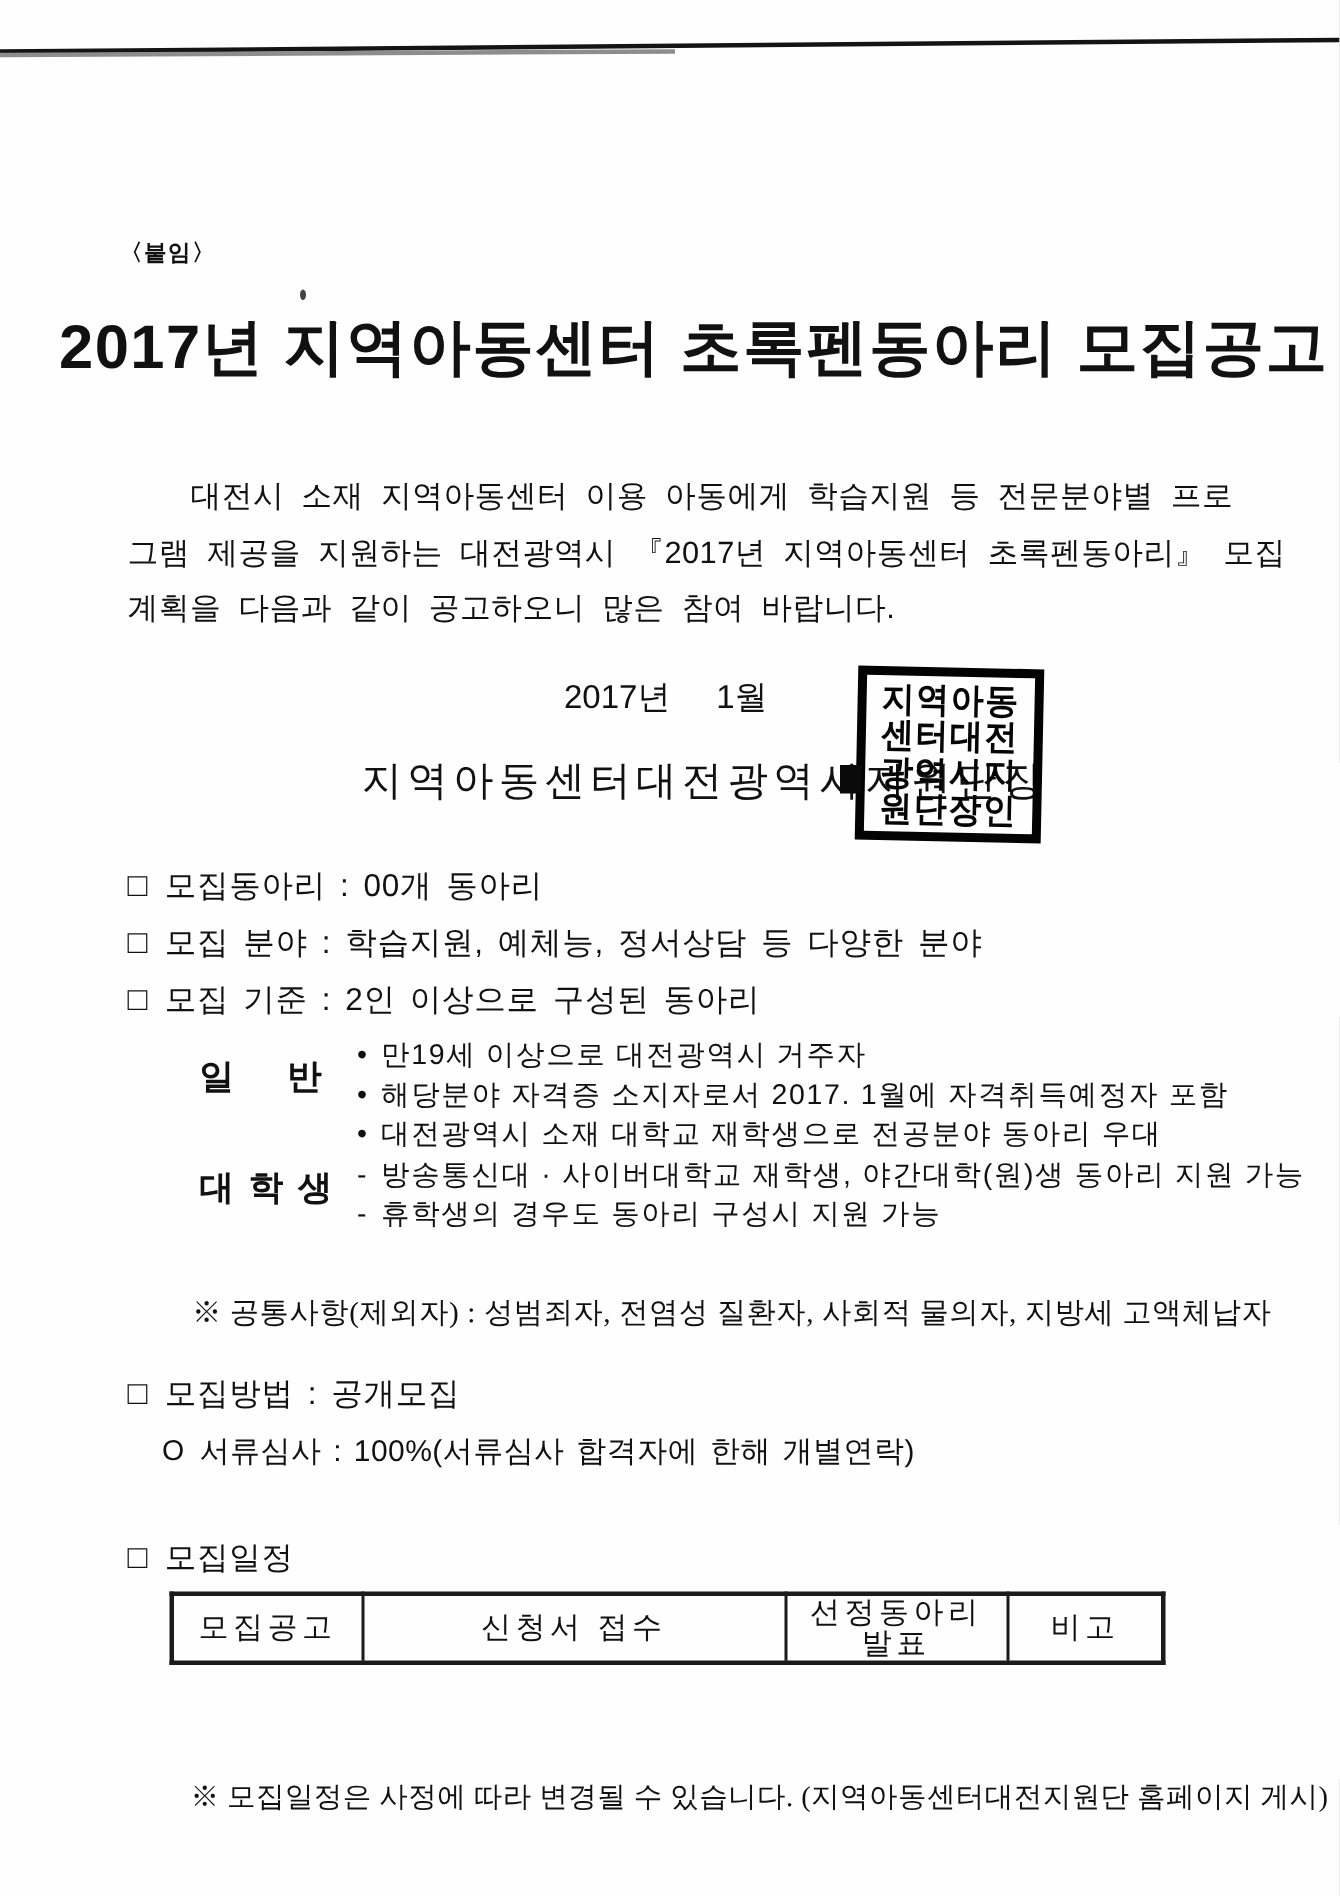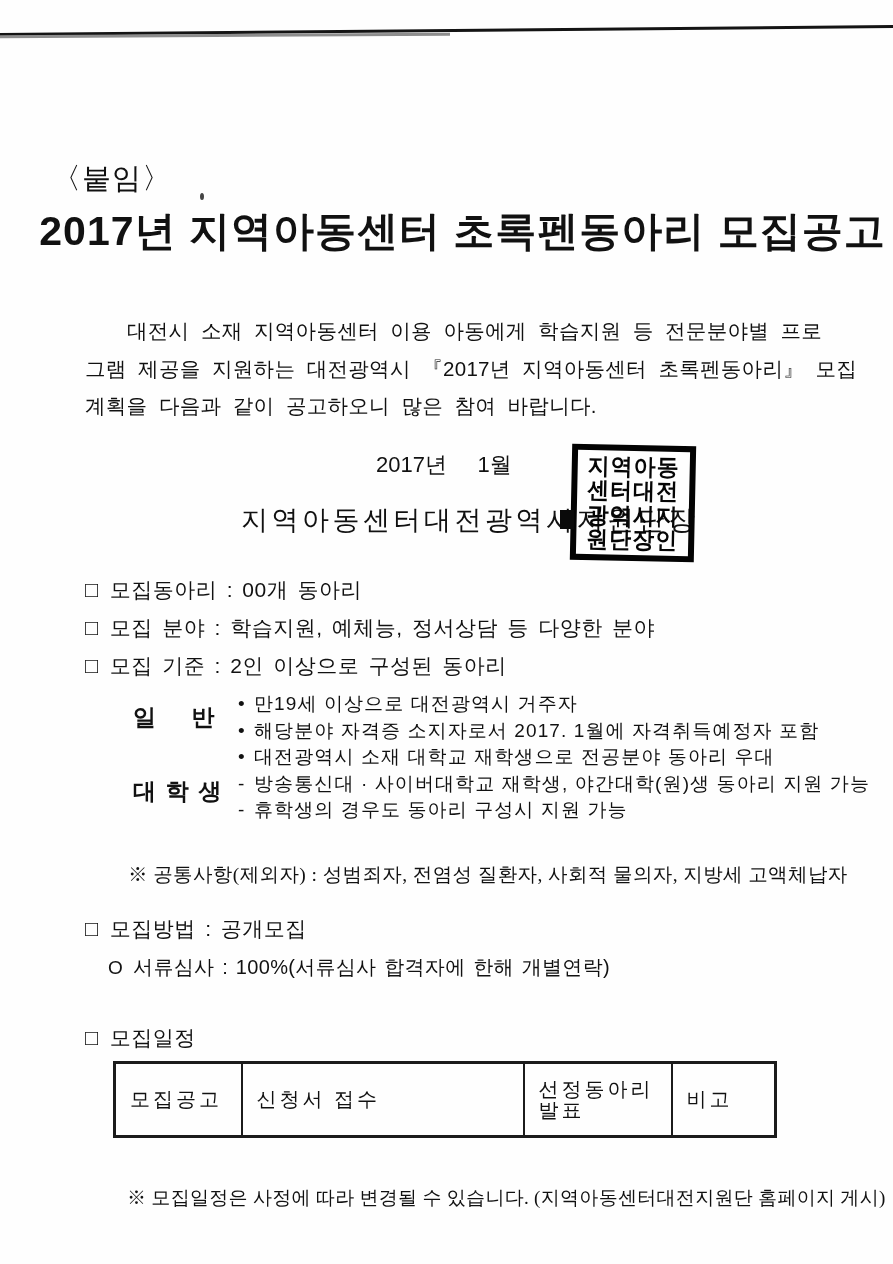--- a/index.html
+++ b/index.html
@@ -6,21 +6,21 @@
   .page{position:relative;width:893px;height:1264px;background:#fefefe;overflow:hidden;
         font-family:"Liberation Sans","DejaVu Sans",sans-serif;color:#111;}
   .abs{position:absolute;}
 
   
   .scan-line{top:29px;left:-8px;width:912px;height:3px;background:#141414;transform:rotate(-0.5deg);}
   .scan-line-gray{top:34px;left:0;width:450px;height:3px;background:#8d8d8d;transform:rotate(-0.3deg);}
   .speck{left:200px;top:193px;width:4px;height:7px;background:#444;border-radius:50%;}
   .stamp-artifact{left:560px;top:510px;width:14px;height:19px;background:#0a0a0a;}
 
-  .attach{left:52px;top:159px;font-size:29px;letter-spacing:1px;}
+  .attach{left:80px;top:159px;font-size:15px;letter-spacing:1px;font-weight:bold;}
   .title{left:16px;top:204px;width:893px;margin:0;text-align:center;font-size:41px;font-weight:800;letter-spacing:1px;}
 
   .intro{left:85px;top:312px;width:778px;font-size:20.5px;line-height:37.5px;letter-spacing:0.3px;word-spacing:5.5px;}
   .intro-line.indent{padding-left:42px;}
 
   .date-line{left:376px;top:450px;font-size:22px;white-space:pre;}
   .issuer{left:241px;top:502px;font-size:27px;font-weight:500;letter-spacing:3.5px;white-space:nowrap;}
 
   .stamp{left:571px;top:445px;width:112px;height:100px;border:6px solid #030303;
          transform:rotate(1.2deg);display:flex;flex-direction:column;justify-content:space-evenly;
@@ -44,21 +44,21 @@
   .note-ban{left:150px;top:861px;font-size:17.5px;letter-spacing:0.3px;}
 
   .method-heading{left:85px;top:915px;display:flex;align-items:center;gap:11px;font-size:21px;letter-spacing:0.5px;word-spacing:3px;}
   .method-detail{left:108px;top:954px;display:flex;align-items:center;gap:10px;font-size:20px;letter-spacing:0.3px;word-spacing:2px;}
   .circle-marker{font-size:19px;}
 
   .sched-heading{left:85px;top:1024px;display:flex;align-items:center;gap:11px;font-size:21px;letter-spacing:0.5px;}
 
   table.sched{position:absolute;left:113px;top:1061px;width:664px;border-collapse:collapse;
               table-layout:fixed;border:3px solid #1b1b1b;}
-  table.sched td{border:2px solid #1b1b1b;vertical-align:middle;padding:14px;}
+  table.sched td{border:2px solid #1b1b1b;text-align:center;vertical-align:middle;padding:0;}
   table.sched tr.head td{height:43px;font-size:20px;letter-spacing:3px;font-weight:500;line-height:21px;}
   table.sched tr.data td{height:44px;font-size:18px;letter-spacing:0.2px;}
   .cell-sub{font-size:16px;line-height:17px;}
   .cell-main{line-height:20px;}
 
   .sched-note{left:127px;top:1160px;font-size:19px;letter-spacing:0.3px;}
 </style>
 </head>
 <body>
 

